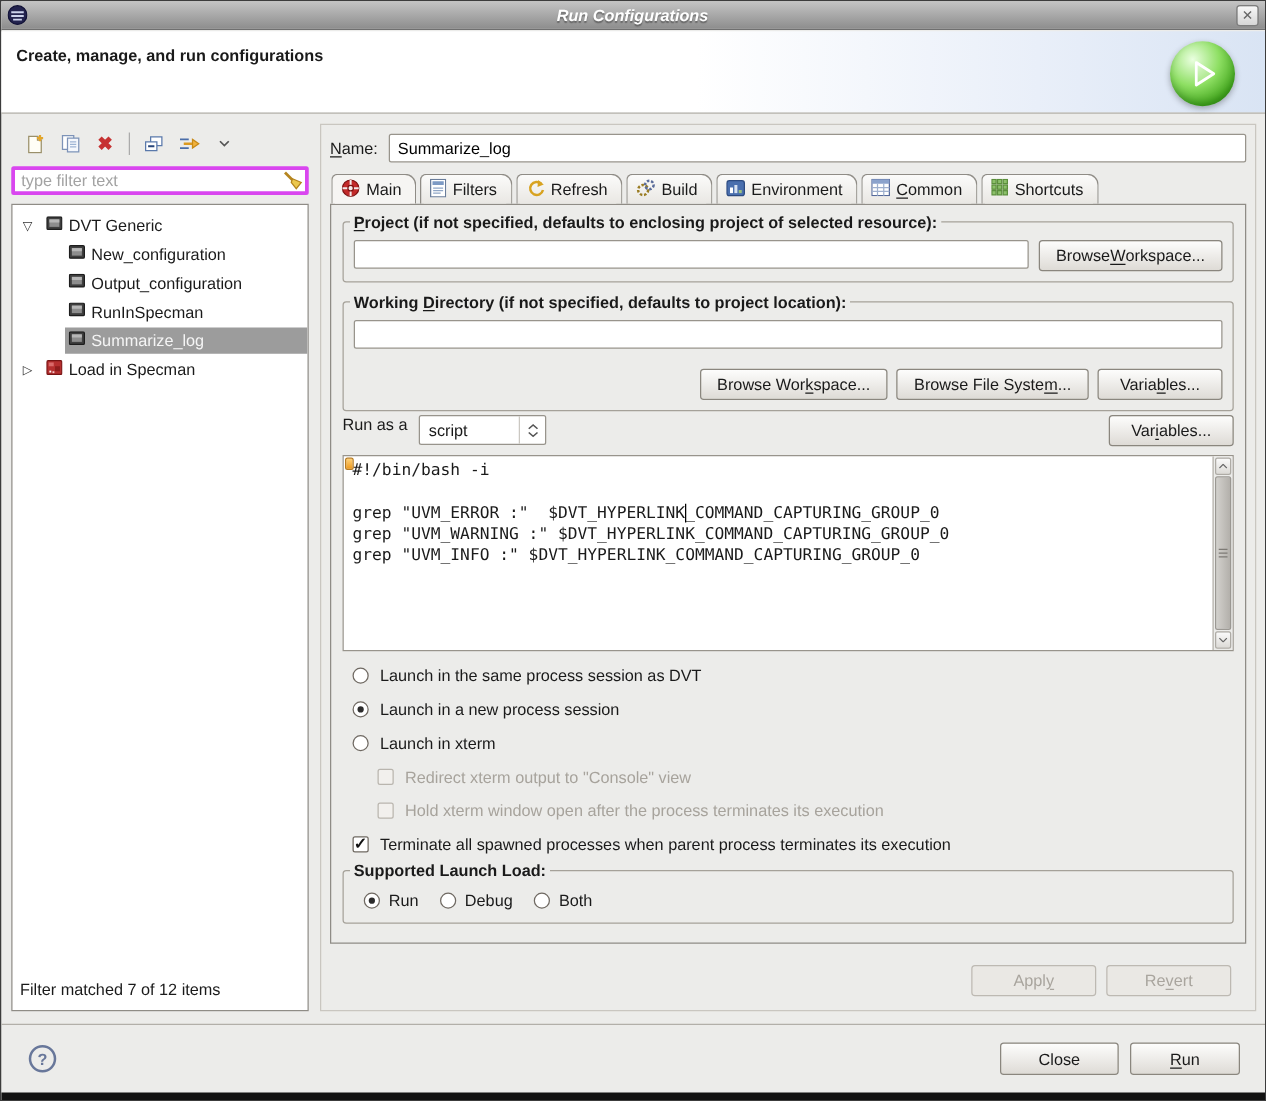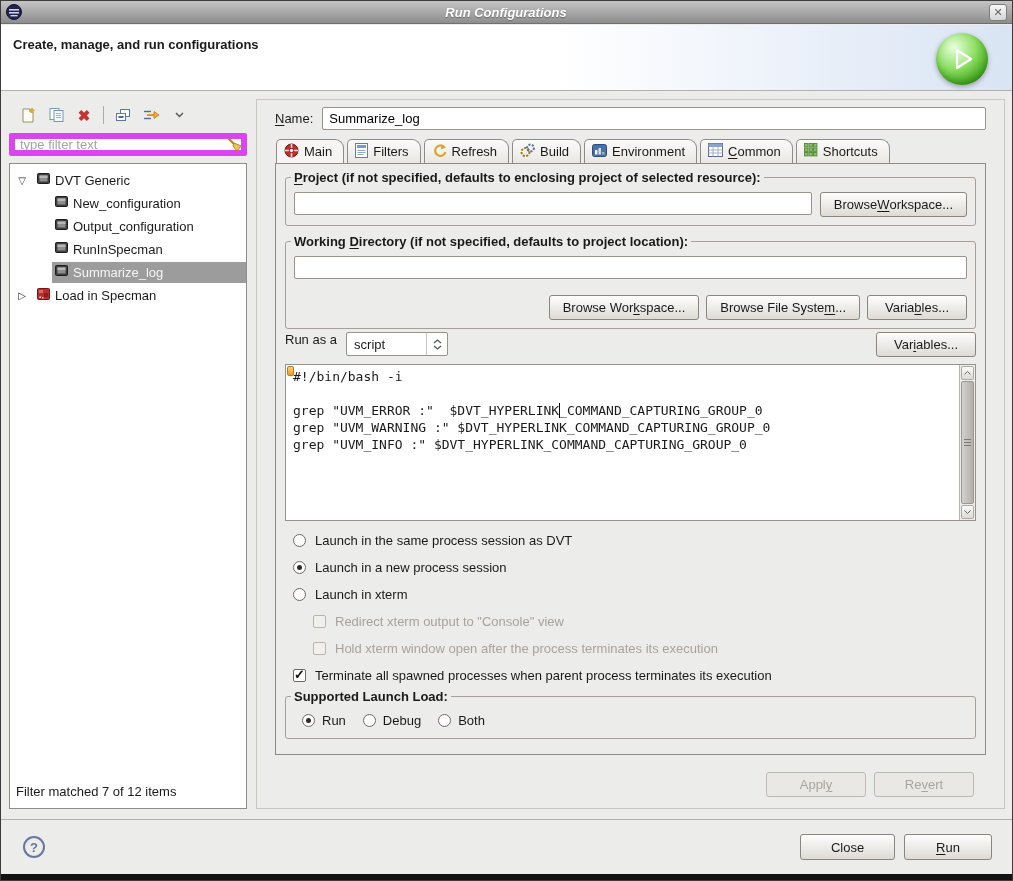--- a/index.html
+++ b/index.html
@@ -32,37 +32,37 @@
     display: flex; gap: 9px; padding: 8px 7px 10px 8px; }
 
   
   .left { width: 238px; display: flex; flex-direction: column; }
   .toolbar { height: 30px; display: flex; align-items: center; gap: 10px; padding: 2px 4px 0 10px; }
   .tb-icon { display: flex; align-items: center; justify-content: center; width: 18px; height: 18px; }
   .tb-sep { width: 1px; height: 18px; background: #ababab; }
   .del-glyph { color: #c63232; font-size: 15px; font-weight: bold; line-height: 1; }
 
   .filter-row { position: relative; margin-top: 4px; }
-  .filter-input { width: 100%; height: 23px; border: 6px solid #d946ef; border-radius: 2px;
+  .filter-input { width: 100%; height: 23px; border: 3px solid #d946ef; border-radius: 2px;
     padding: 0 32px 0 5px; background: #fff; font: 13px "Liberation Sans", sans-serif; color: #333; }
   .filter-input::placeholder { color: #a3a3a3; }
   .broom { position: absolute; right: 4px; top: 3px; }
 
   .tree-box { flex: 1; margin-top: 7px; background: #fff; border: 1px solid #8f8c86;
     display: flex; flex-direction: column; overflow: hidden; }
   .tree { padding-top: 5px; }
   .tree-row { height: 23px; display: flex; align-items: center; }
   .expander { width: 24px; text-align: center; font-size: 10px; color: #333; flex: none; cursor: default; }
   .t-indent { width: 18px; flex: none; }
   .row-body { display: flex; align-items: center; height: 21px; padding: 0 3px; gap: 5px; flex: 1; }
   .row-body.selected { background: #9c9c9c; color: #f5f5f5; }
   .tree-status { margin-top: auto; padding: 9px 6px; color: #1a1a1a; }
 
   
-  .right { flex: 1; display: flex; flex-direction: column; border: 1px solid #c9c6c0; padding: 6px 18px 11px; }
+  .right { flex: 1; display: flex; flex-direction: column; border: 1px solid #c9c6c0; padding: 6px 7px 11px; }
   .name-row { display: flex; align-items: center; gap: 9px; height: 24px; }
   .name-input { flex: 1; height: 23px; border: 1px solid #98948c; border-radius: 2px; padding: 0 6px;
     background: #fff; font: 13px "Liberation Sans", sans-serif; }
 
   .tabs { display: flex; margin-top: 9px; height: 24px; padding-left: 1px; position: relative; z-index: 2; }
   .tab { display: flex; align-items: center; gap: 5px; padding: 0 11px 0 7px; height: 24px;
     border: 1px solid #8f8c86; border-bottom: none; border-radius: 5px 9px 0 0;
     background: linear-gradient(#fbfbfa, #e9e7e3); margin-right: 3px; white-space: nowrap; cursor: default; }
   .tab.active { background: #f6f5f3; height: 24px; margin-bottom: -1px; }
 

